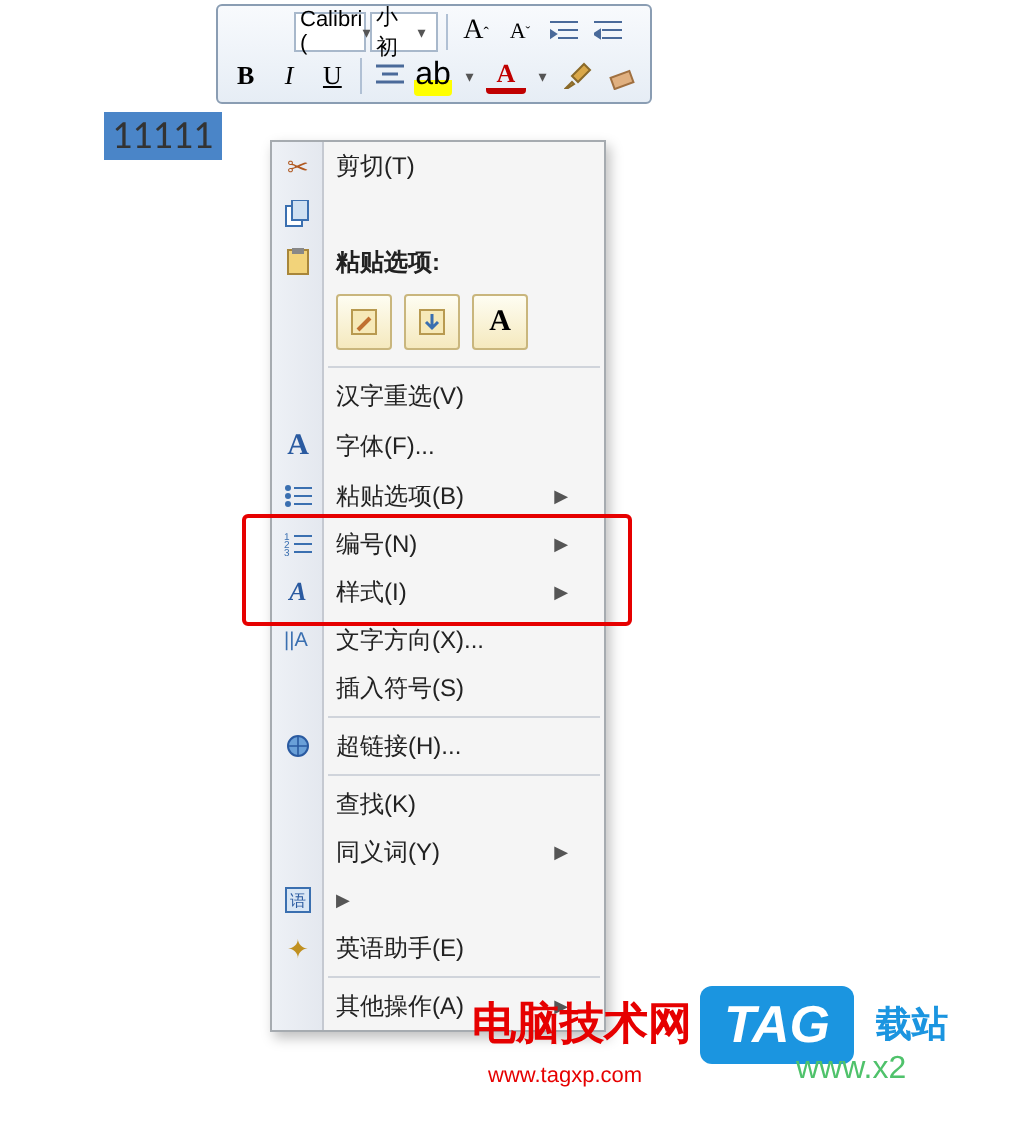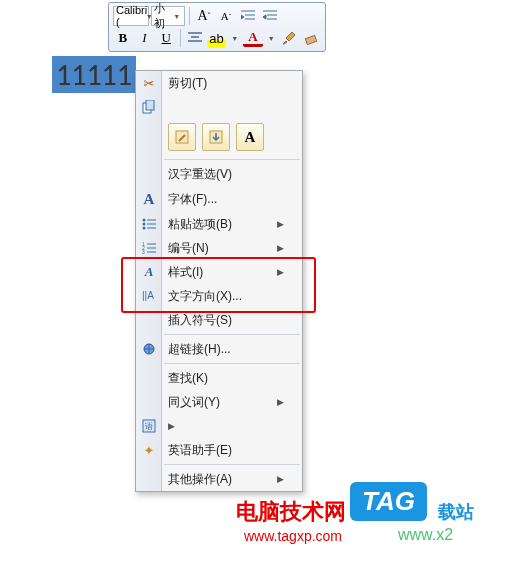--- a/index.html
+++ b/index.html
@@ -39,21 +39,21 @@
   }
   .font-select {
     border: 1px solid #a8b8cb;
     background: #fff;
     font-size: 11px;
     padding: 1px 2px;
     height: 20px;
     display: flex;
     align-items: center;
   }
-  .font-name { width: 36px; }
+  .font-name { width: 36px; margin-left: 34px; }
   .font-size { width: 34px; }
   .dd-arrow {
     width: 13px;
     display: inline-flex;
     justify-content: center;
     font-size: 8px;
     color: #555;
   }
   .tb-btn {
     width: 20px;
@@ -66,21 +66,21 @@
   }
   .bold { font-weight: bold; font-family: "Times New Roman"; }
   .italic { font-style: italic; font-family: "Times New Roman"; }
   .underline { text-decoration: underline; font-family: "Times New Roman"; }
   
   
   .doc-text {
     position: absolute;
     left: 52px;
     top: 56px;
-    font-size: 30px;
+    font-size: 20px;
     font-family: Calibri, Arial;
     background: #4a85c8;
     color: #333;
     padding: 0 4px;
   }
   
   
   .context-menu {
     position: absolute;
     left: 135px;
@@ -162,27 +162,27 @@
     bottom: 35px;
     font-size: 22px;
     font-weight: bold;
     color: #e60000;
     font-family: "SimHei", sans-serif;
   }
   .watermark2 {
     position: absolute;
     left: 244px;
     bottom: 18px;
-    font-size: 14px;
+    font-size: 11px;
     color: #e60000;
   }
   .tag-badge {
     position: absolute;
     left: 350px;
-    bottom: 41px;
+    bottom: 30px;
     background: #1b95e0;
     color: #fff;
     font-weight: bold;
     font-size: 26px;
     padding: 4px 12px;
     border-radius: 6px;
     font-style: italic;
     font-family: Arial;
   }
   .dl-text {
@@ -237,21 +237,21 @@
   <div class="toolbar-row">
     <div class="tb-btn bold">B</div>
     <div class="tb-btn italic">I</div>
     <div class="tb-btn underline">U</div>
     <div class="toolbar-sep"></div>
     <div class="tb-btn">
       <svg width="14" height="12">
           <path d="M0 1h14M3 5h8M0 9h14" stroke="#4a6a9a" stroke-width="1.5"></path>
         </svg>
     </div>
-    <div class="tb-btn" style="background:linear-gradient(to bottom,transparent 60%,#ffff00 60%);font-size:13px;">ab</div>
+    <div class="tb-btn" style="background:linear-gradient(to bottom,transparent 60%,#ffff00 60%);font-size:16px;">ab</div>
     <span class="dd-arrow">▾</span>
     <div class="tb-btn" style="color:#c00000;font-weight:bold;font-family:'Times New Roman';border-bottom:3px solid #c00000;height:17px;">A</div>
     <span class="dd-arrow">▾</span>
     <div class="tb-btn">
       <svg width="14" height="14">
           <path d="M10 1l3 3-6 6-3-3z M4 10l-3 3 1 0 3-2z" fill="#d9a84a" stroke="#8a6a2a"></path>
         </svg>
     </div>
     <div class="tb-btn">
       <svg width="14" height="14">
@@ -269,20 +269,29 @@
       <span class="cm-label">剪切(T)</span>
     </div>
     <div class="cm-item">
       <span class="cm-icon">
         <svg width="14" height="14">
             <rect x="1" y="3" width="8" height="10" fill="#fff" stroke="#3a6fb0"></rect>
             <rect x="4" y="0" width="8" height="10" fill="#cfe0f2" stroke="#3a6fb0"></rect>
           </svg>
       </span>
     </div>
+    <div class="cm-item">
+      <span class="cm-icon">
+        <svg width="14" height="14">
+            <rect x="2" y="1" width="10" height="12" fill="#f2d37a" stroke="#a8863a"></rect>
+            <rect x="4" y="0" width="6" height="3" fill="#888"></rect>
+          </svg>
+      </span>
+      <span class="cm-label" style="font-weight:bold;">粘贴选项:</span>
+    </div>
     <div class="paste-row">
       <div class="paste-opt">
         <svg width="16" height="16">
             <rect x="2" y="2" width="12" height="12" fill="#f6e9b8" stroke="#b89a50"></rect>
             <path d="M5 12l6-6" stroke="#c07030" stroke-width="2"></path>
           </svg>
       </div>
       <div class="paste-opt">
         <svg width="16" height="16">
             <rect x="2" y="2" width="12" height="12" fill="#f6e9b8" stroke="#b89a50"></rect>

